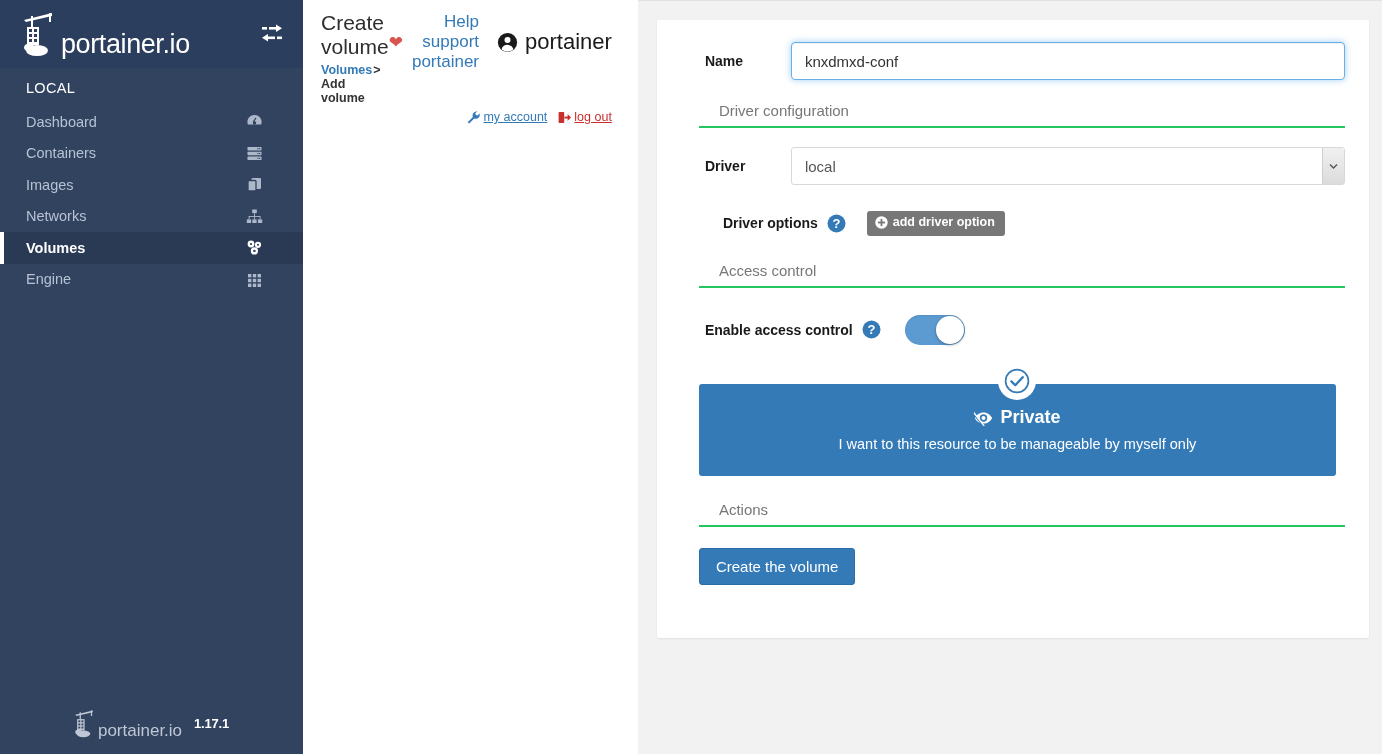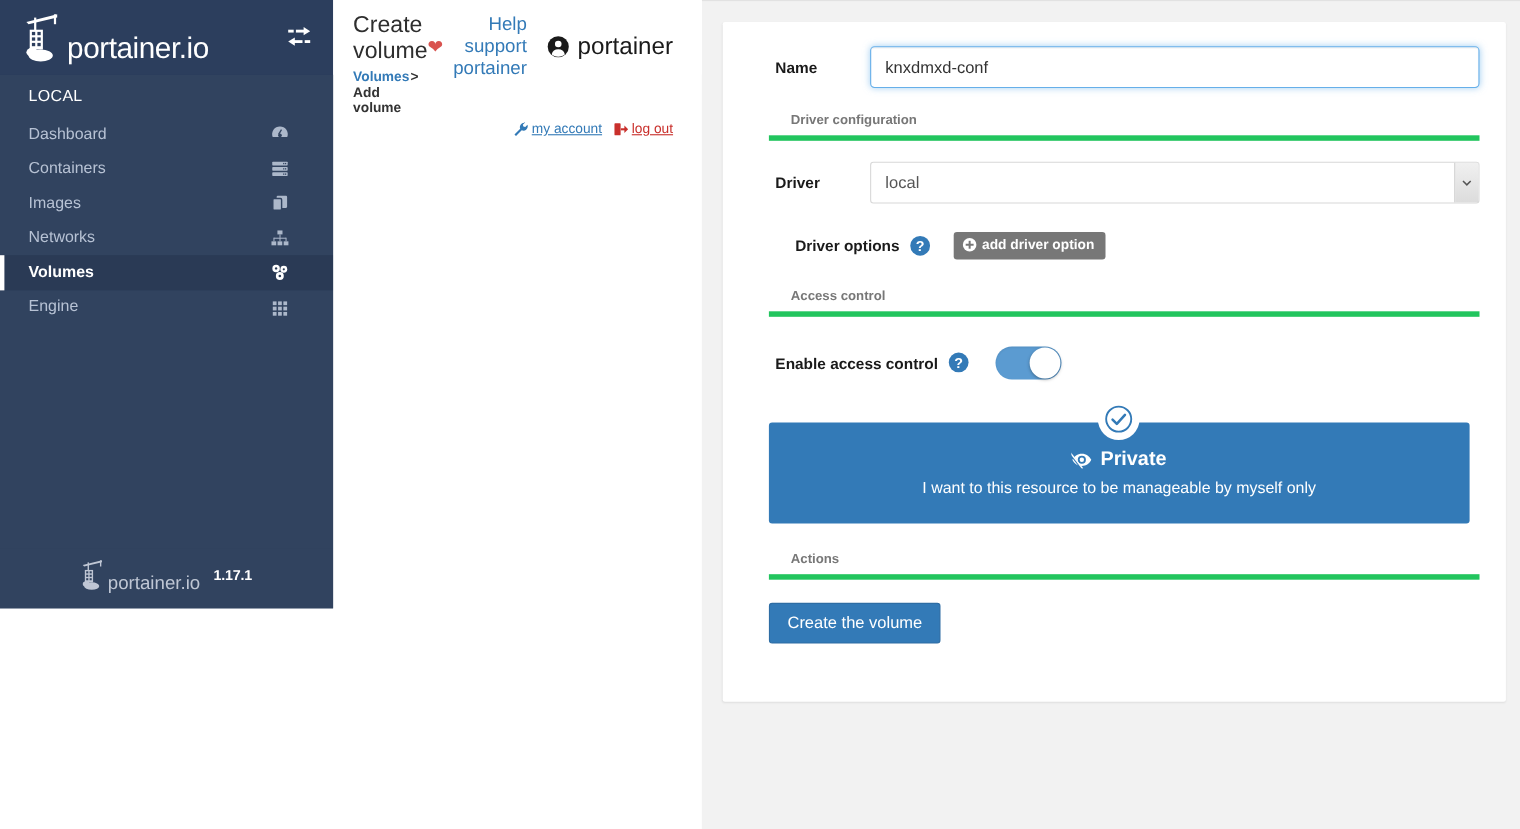--- a/index.html
+++ b/index.html
@@ -15,21 +15,21 @@
   #app {
     position: relative;
     width: 1382px;
     height: 754px;
     display: flex;
   }
 
   
   .sidebar {
     width: 303px;
-    height: 553px;
+    height: 754px;
     background: #2c3e5d;
     position: relative;
     flex: 0 0 303px;
     display: flex;
     flex-direction: column;
   }
 
   .sidebar-head {
     height: 68px;
     display: flex;
@@ -303,24 +303,24 @@
     border-left: 1px solid #cfcfcf;
     display: flex;
     align-items: center;
     justify-content: center;
     cursor: pointer;
   }
 
   .section-header {
     margin: 22px 0 0 0;
     padding: 0 0 7px 20px;
-    border-bottom: 5px solid #22c55e;
+    border-bottom: 2px solid #22c55e;
     color: #777777;
-    font-size: 12px;
-    font-weight: 700;
+    font-size: 15px;
+    font-weight: 400;
     margin-left: 18px;
   }
 
   .help-icon {
     width: 19px; height: 19px;
     display: inline-flex;
     align-items: center; justify-content: center;
     flex: 0 0 19px;
     cursor: pointer;
   }

